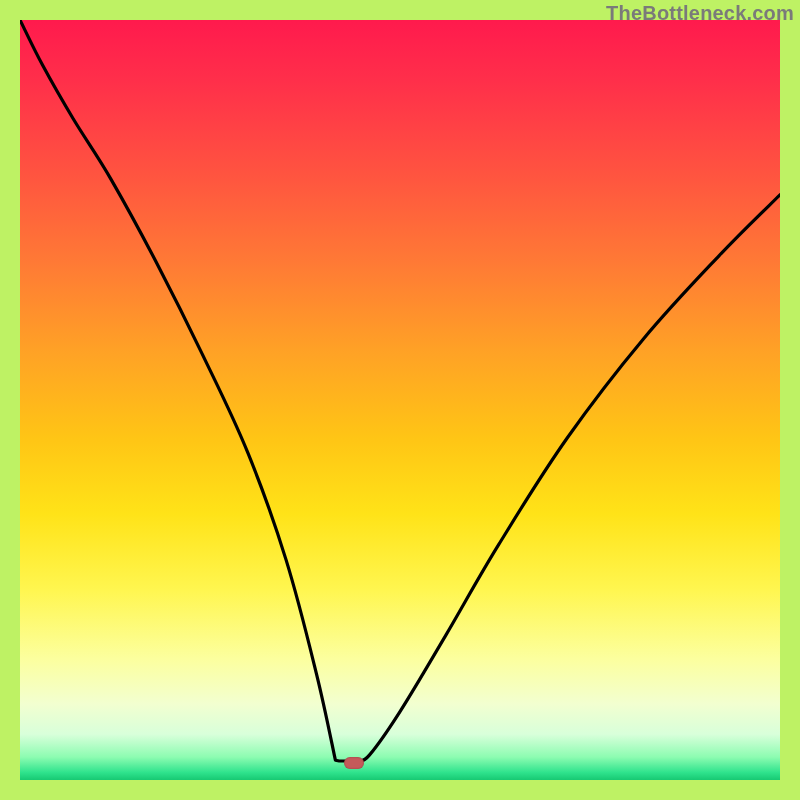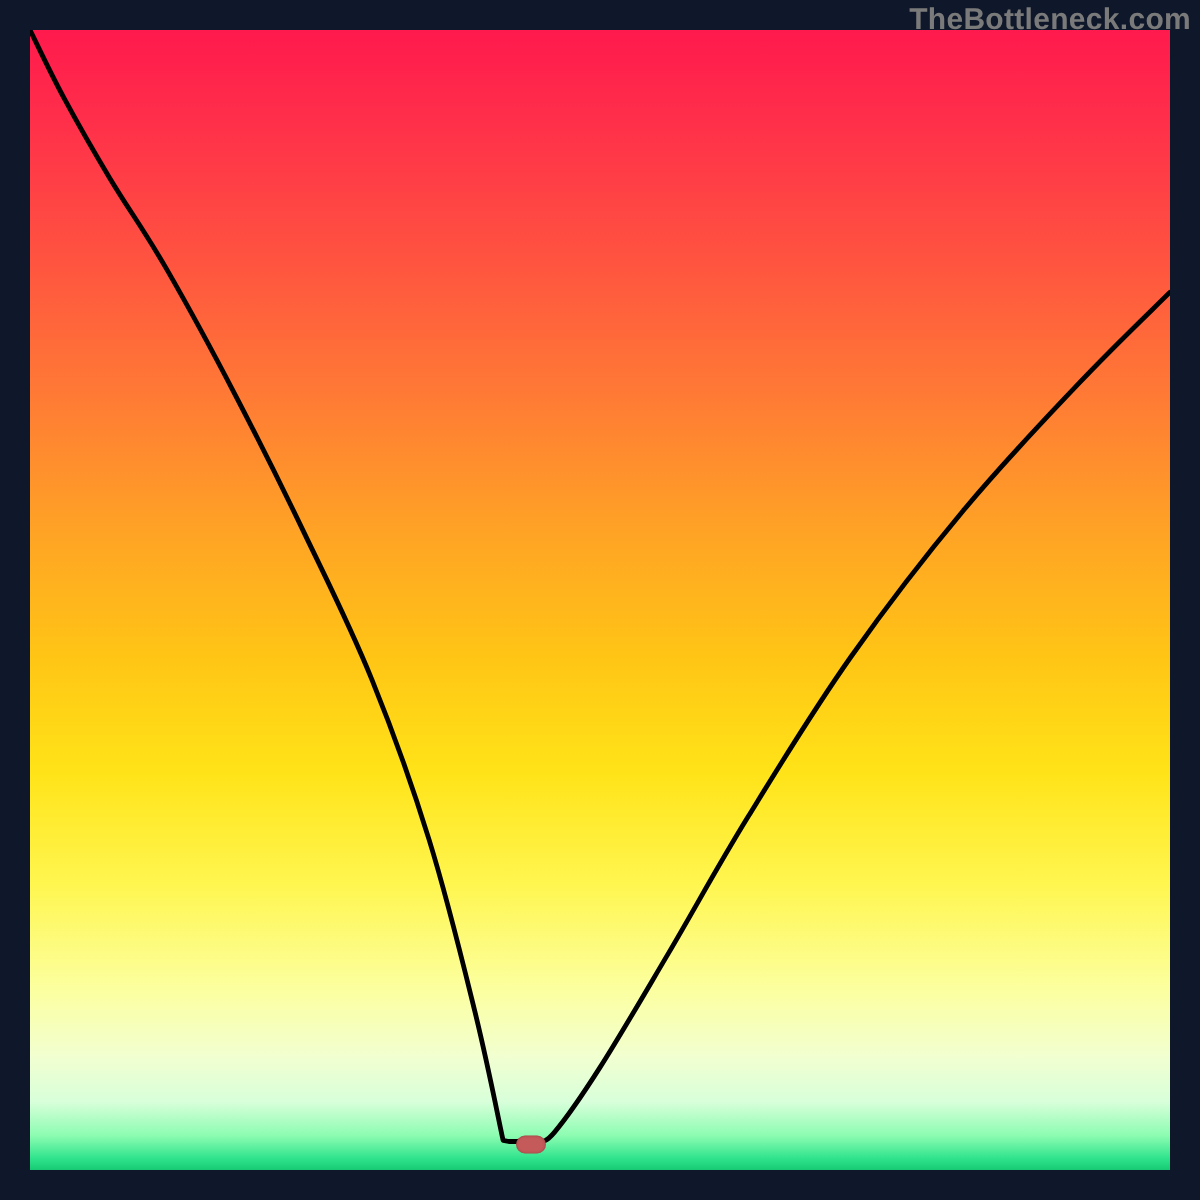--- a/index.html
+++ b/index.html
@@ -9,21 +9,21 @@
     height: 800px;
     background: #000;
     overflow: hidden;
   }
   .frame {
     position: absolute;
     left: 0;
     top: 0;
     width: 800px;
     height: 800px;
-    background: #0f172a;
+    background: #bef264;
   }
   .plot {
     position: absolute;
     left: 20px;
     top: 20px;
     width: 760px;
     height: 760px;
     
     background: linear-gradient(to bottom,
       #ff1a4d 0%,

